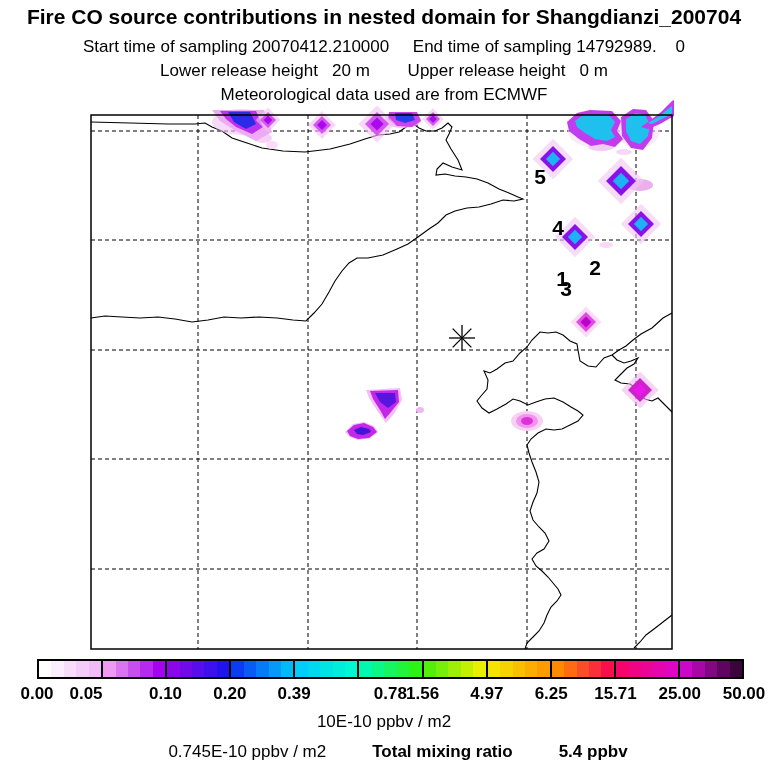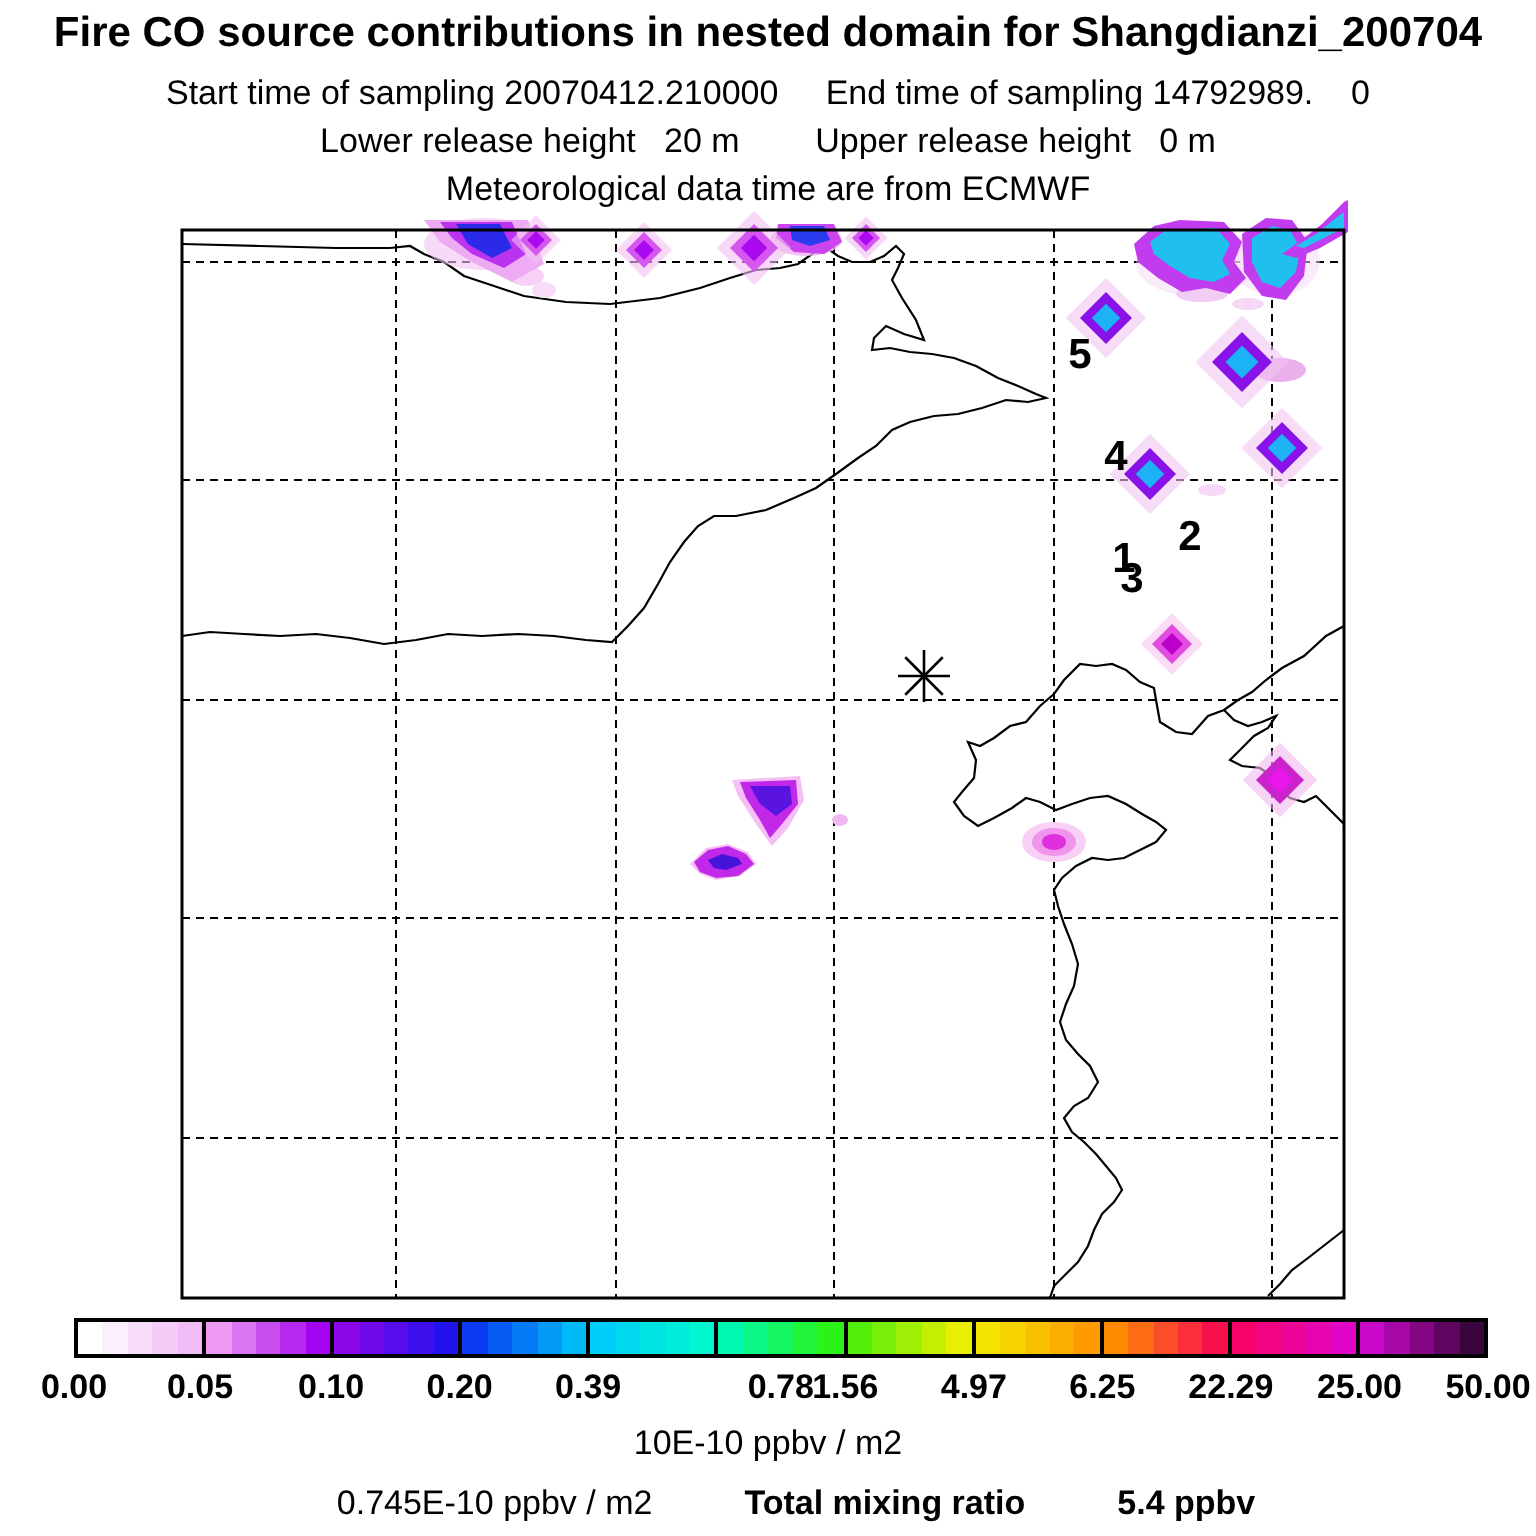--- a/index.html
+++ b/index.html
@@ -24,21 +24,21 @@
           justify-content:center;font-size:17px;white-space:pre;}
   #footer .gap-sm{margin-left:28px;}
   #footer .gap-lg{margin-left:46px;font-weight:bold;}
 </style>
 </head>
 <body>
 
 <div class="titleline" id="title-main">Fire CO source contributions in nested domain for Shangdianzi_200704</div>
 <div class="titleline" id="title-sub1">Start time of sampling 20070412.210000     End time of sampling 14792989.    0</div>
 <div class="titleline" id="title-sub2">Lower release height   20 m        Upper release height   0 m</div>
-<div class="titleline" id="title-sub3">Meteorological data time are from ECMWF</div>
+<div class="titleline" id="title-sub3">Meteorological data used are from ECMWF</div>
 
 <svg id="map-svg" width="768" height="768" viewBox="0 0 768 768">
     <line x1="198" y1="115" x2="198" y2="649" stroke="#000" stroke-width="1" stroke-dasharray="4 3"></line>
     <line x1="308" y1="115" x2="308" y2="649" stroke="#000" stroke-width="1" stroke-dasharray="4 3"></line>
     <line x1="417" y1="115" x2="417" y2="649" stroke="#000" stroke-width="1" stroke-dasharray="4 3"></line>
     <line x1="527" y1="115" x2="527" y2="649" stroke="#000" stroke-width="1" stroke-dasharray="4 3"></line>
     <line x1="636" y1="115" x2="636" y2="649" stroke="#000" stroke-width="1" stroke-dasharray="4 3"></line>
     <line x1="91" y1="131" x2="672" y2="131" stroke="#000" stroke-width="1" stroke-dasharray="4 3"></line>
     <line x1="91" y1="240" x2="672" y2="240" stroke="#000" stroke-width="1" stroke-dasharray="4 3"></line>
     <line x1="91" y1="350" x2="672" y2="350" stroke="#000" stroke-width="1" stroke-dasharray="4 3"></line>
@@ -195,29 +195,29 @@
     <div class="cb-seg">
       <div class="cb-cell" style="background: rgb(201, 8, 201);"></div>
       <div class="cb-cell" style="background: rgb(166, 7, 166);"></div>
       <div class="cb-cell" style="background: rgb(131, 6, 131);"></div>
       <div class="cb-cell" style="background: rgb(95, 5, 95);"></div>
       <div class="cb-cell" style="background: rgb(60, 4, 60);"></div>
     </div>
   </div>
 <div id="cbar-labels">
     <span style="left: 37px;">0.00</span>
-    <span style="left: 100px;">0.05</span>
+    <span style="left: 86px;">0.05</span>
     <span style="left: 165.545px;">0.10</span>
     <span style="left: 229.818px;">0.20</span>
     <span style="left: 294.091px;">0.39</span>
     <span style="left: 358.364px; margin-left: 32px;">0.78</span>
     <span style="left: 422.636px;">1.56</span>
     <span style="left: 486.909px;">4.97</span>
     <span style="left: 551.182px;">6.25</span>
-    <span style="left: 615.455px;">22.29</span>
+    <span style="left: 615.455px;">15.71</span>
     <span style="left: 679.727px;">25.00</span>
     <span style="left: 744px;">50.00</span>
   </div>
 <div id="cbar-unit">10E-10 ppbv / m2</div>
 
 <div id="footer">
   <span class="gap-sm">0.745E-10 ppbv / m2</span>
   <span class="gap-lg">Total mixing ratio</span>
   <span class="gap-lg">5.4 ppbv</span>
 </div>

